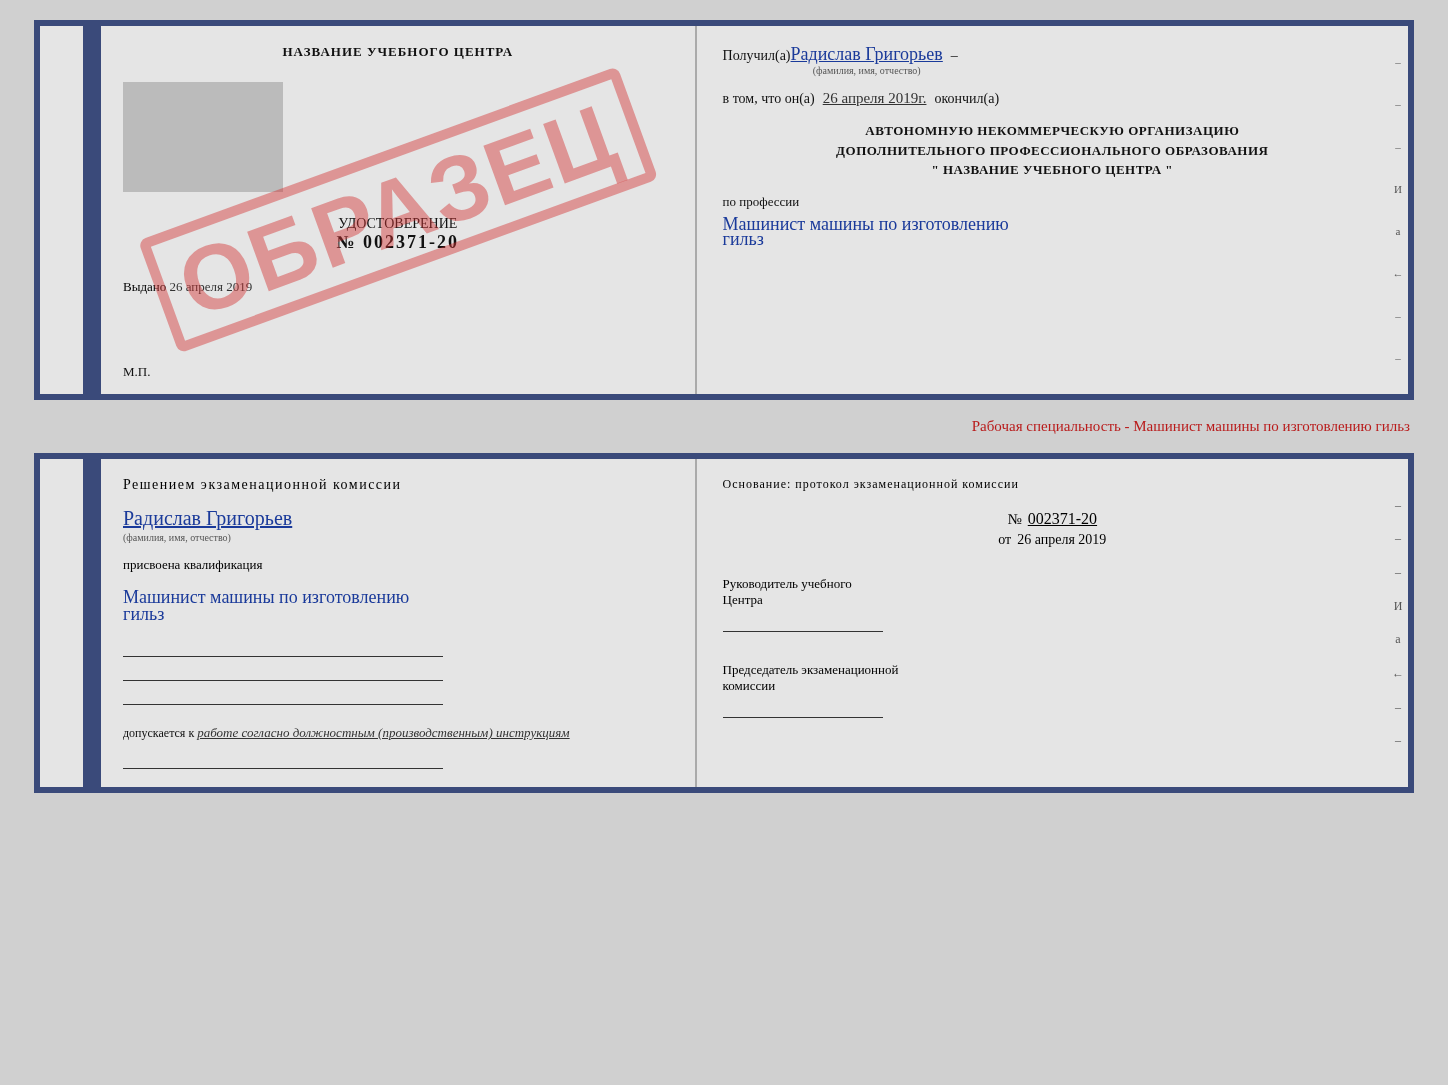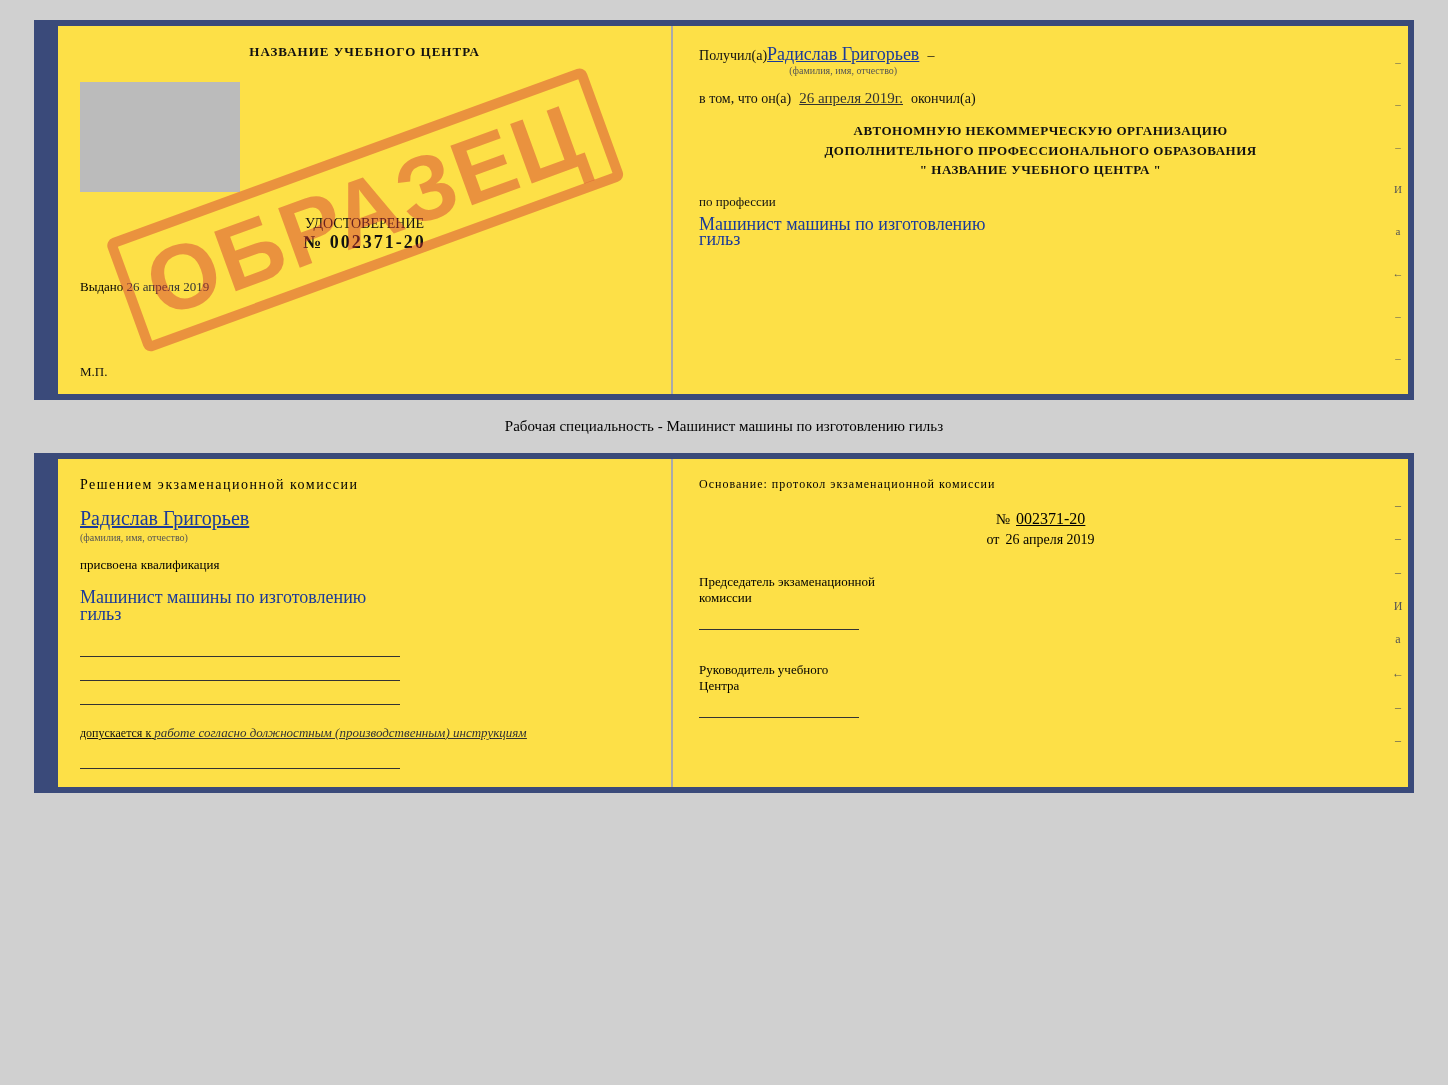--- a/index.html
+++ b/index.html
@@ -10,26 +10,27 @@
       min-height: 1085px;
       display: flex;
       flex-direction: column;
       align-items: center;
       padding: 20px;
       gap: 18px;
     }
 
     
     .document {
-      background: #fde047;
+      background: #e5e5e5;
       border: 6px solid #3a4a7a;
       width: 1380px;
       display: flex;
       position: relative;
       overflow: hidden;
+      padding-left: 43px;
     }
 
     .doc-top { height: 380px; }
     .doc-bottom { height: 340px; }
 
     .spine {
       width: 18px;
       background: #3a4a7a;
       flex-shrink: 0;
     }
@@ -193,22 +194,22 @@
 
     .side-mark {
       font-size: 11px;
       color: #555;
       writing-mode: horizontal-tb;
     }
 
     
     .separator-label {
       font-size: 15px;
-      color: #000000;
-      text-align: center;
+      color: #b91c1c;
+      text-align: right;
       width: 1380px;
       padding: 0 4px;
     }
 
     
     .bottom-left {
       flex: 1;
       border-right: 2px solid #aaa;
       padding: 18px 22px;
       display: flex;
@@ -357,21 +358,21 @@
       <span class="profession-handwritten" style="font-size:18px;">Машинист машины по изготовлению</span>
       <span class="profession-handwritten" style="font-size:18px;margin-top:-4px;">гильз</span>
     </div>
 
     <div style="margin-top:6px; display:flex; flex-direction:column; gap:8px;">
       <div class="underline-field" style="width:320px;"></div>
       <div class="underline-field" style="width:320px;"></div>
       <div class="underline-field" style="width:320px;"></div>
     </div>
 
-    <div class="allowed-block" style="margin-top:10px;text-decoration:underline;">
+    <div class="allowed-block" style="margin-top:10px;">
       <span style="font-size:12px;">допускается к</span>
       <span class="allowed-handwritten">работе согласно должностным (производственным) инструкциям</span>
     </div>
     <div class="underline-field" style="width:320px;margin-top:6px;"></div>
   </div>
 
   <div class="bottom-right">
 
     <div style="font-size:12px; letter-spacing:1px;">Основание: протокол экзаменационной  комиссии</div>
 
@@ -379,31 +380,31 @@
       <div style="font-size:15px; display:flex; align-items:baseline; gap:6px;">
         <span>№</span>
         <span style="text-decoration:underline; font-size:16px;">002371-20</span>
       </div>
       <div style="font-size:14px; display:flex; align-items:center; gap:6px;">
         <span>от</span>
         <span>26 апреля 2019</span>
       </div>
     </div>
 
+    <div style="margin-top:16px;">
+      <div style="font-size:13px;">Руководитель учебного</div>
+      <div style="font-size:13px;">Центра</div>
+      <div style="margin-top:8px;">
+        <span class="signature-line"></span>
+      </div>
+    </div>
+
     <div style="margin-top:14px;">
       <div style="font-size:13px;">Председатель экзаменационной</div>
       <div style="font-size:13px;">комиссии</div>
-      <div style="margin-top:8px;">
-        <span class="signature-line"></span>
-      </div>
-    </div>
-
-    <div style="margin-top:16px;">
-      <div style="font-size:13px;">Руководитель учебного</div>
-      <div style="font-size:13px;">Центра</div>
       <div style="margin-top:8px;">
         <span class="signature-line"></span>
       </div>
     </div>
 
     <div class="dashes-right">
       <span class="dash-mark">–</span>
       <span class="dash-mark">–</span>
       <span class="dash-mark">–</span>
       <span class="dash-mark">И</span>

